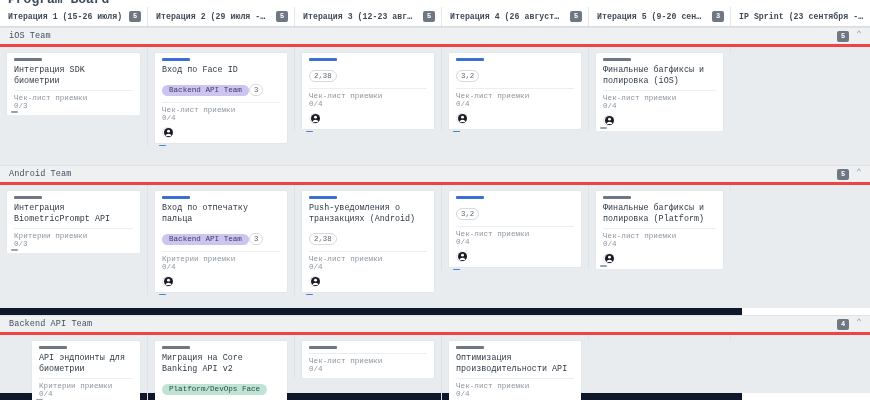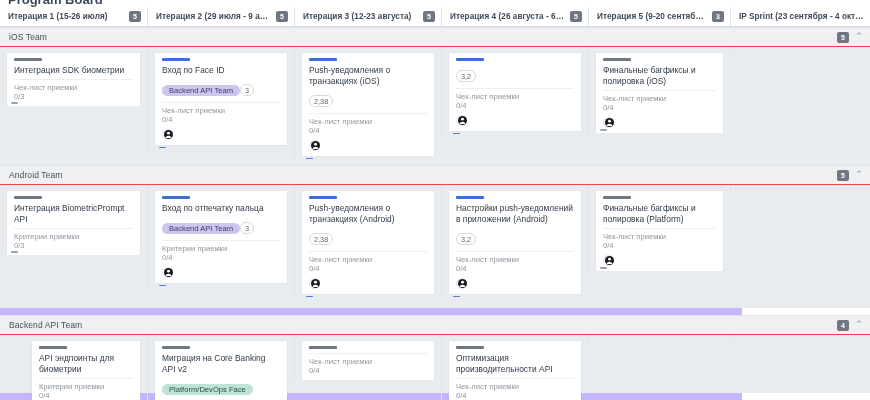--- a/index.html
+++ b/index.html
@@ -4,21 +4,21 @@
 <style>
   * { box-sizing: border-box; margin: 0; padding: 0; }
   html, body {
     width: 870px; height: 400px;
     overflow: hidden;
     background: #ffffff;
     font-family: "Liberation Sans", sans-serif;
     -webkit-font-smoothing: antialiased;
   }
 
-  #board { width: 742px; height: 400px; position: relative; background:#c4b5fd; }
+  #board { width: 742px; height: 400px; position: relative; background:#0f172a;font-family:Liberation Mono, monospace; }
 
   
   .page-title-strip {
     position: absolute; top: 0; left: 0; width: 870px; height: 7px;
     overflow: hidden; background: #ffffff;
   }
   .page-title-strip .ttl {
     font-size: 13px; font-weight: bold; color: #3d4a5c;
     position: absolute; left: 8px; top: -8px; white-space: nowrap;
   }
@@ -48,21 +48,21 @@
     min-width: 12px; height: 11px; line-height: 11px;
     background: #6f7782; color: #ffffff;
     border-radius: 2px; font-size: 7px; font-weight: bold;
     text-align: center; padding: 0 2px;
   }
 
   
   .lane { position: absolute; left: 0; width: 870px; }
   .lane-header {
     height: 20px; background: #eef0f2;
-    border-bottom: 1px solid #ef4444; border-top: 1px solid #dfe3e7;
+    border-bottom: 3px solid #ef4444; border-top: 1px solid #dfe3e7;
     display: flex; align-items: center; justify-content: space-between;
     padding: 0 6px 0 9px;
   }
   .lane-title { font-size: 8.5px; color: #44505e; letter-spacing: 0.1px; }
   .lane-right { display: flex; align-items: center; gap: 5px; }
   .lane-count {
     min-width: 12px; height: 11px; line-height: 11px;
     background: #6f7782; color: #fff; border-radius: 2px;
     font-size: 7px; font-weight: bold; text-align: center; padding: 0 2px;
   }
@@ -202,21 +202,21 @@
               </div><div class="avatar">
                 <svg width="9" height="9" viewBox="0 0 16 16">
                   <circle cx="8" cy="8" r="8" fill="#1b1b24"></circle>
                   <circle cx="8" cy="5.6" r="2.6" fill="#ffffff"></circle>
                   <path d="M2.6 14.2a5.6 5.6 0 0 1 10.8 0z" fill="#ffffff"></path>
                 </svg>
               </div></div>
             <div style="width: 7px; height: 1.6px; background: rgb(77, 127, 214); border-radius: 1px; margin: 2px 0px 0px 4px;"></div>
           </div>
           <div class="lane-cell" style="width: 147px;">
-            <div class="card"><div class="topbar" style="background: rgb(59, 111, 212);"></div><div class="card-title">Push-уведомления о транзакциях (iOS)</div><div class="pts">2,38</div><div class="checkrow">
+            <div class="card"><div class="topbar" style="background: rgb(59, 111, 212);"></div><div class="pts">2,38</div><div class="checkrow">
                 <span class="check-label">Чек-лист приемки</span>
                 <span class="check-count">0/4</span>
               </div><div class="avatar">
                 <svg width="9" height="9" viewBox="0 0 16 16">
                   <circle cx="8" cy="8" r="8" fill="#1b1b24"></circle>
                   <circle cx="8" cy="5.6" r="2.6" fill="#ffffff"></circle>
                   <path d="M2.6 14.2a5.6 5.6 0 0 1 10.8 0z" fill="#ffffff"></path>
                 </svg>
               </div></div>
             <div style="width: 7px; height: 1.6px; background: rgb(77, 127, 214); border-radius: 1px; margin: 2px 0px 0px 4px;"></div>
@@ -295,21 +295,21 @@
               </div><div class="avatar">
                 <svg width="9" height="9" viewBox="0 0 16 16">
                   <circle cx="8" cy="8" r="8" fill="#1b1b24"></circle>
                   <circle cx="8" cy="5.6" r="2.6" fill="#ffffff"></circle>
                   <path d="M2.6 14.2a5.6 5.6 0 0 1 10.8 0z" fill="#ffffff"></path>
                 </svg>
               </div></div>
             <div style="width: 7px; height: 1.6px; background: rgb(77, 127, 214); border-radius: 1px; margin: 2px 0px 0px 4px;"></div>
           </div>
           <div class="lane-cell" style="width: 147px;">
-            <div class="card"><div class="topbar" style="background: rgb(59, 111, 212);"></div><div class="card-title">Настройки push-уведомлений в приложении (Android)</div><div class="pts">3,2</div><div class="checkrow">
+            <div class="card"><div class="topbar" style="background: rgb(59, 111, 212);"></div><div class="pts">3,2</div><div class="checkrow">
                 <span class="check-label">Чек-лист приемки</span>
                 <span class="check-count">0/4</span>
               </div><div class="avatar">
                 <svg width="9" height="9" viewBox="0 0 16 16">
                   <circle cx="8" cy="8" r="8" fill="#1b1b24"></circle>
                   <circle cx="8" cy="5.6" r="2.6" fill="#ffffff"></circle>
                   <path d="M2.6 14.2a5.6 5.6 0 0 1 10.8 0z" fill="#ffffff"></path>
                 </svg>
               </div></div>
             <div style="width: 7px; height: 1.6px; background: rgb(77, 127, 214); border-radius: 1px; margin: 2px 0px 0px 4px;"></div>

